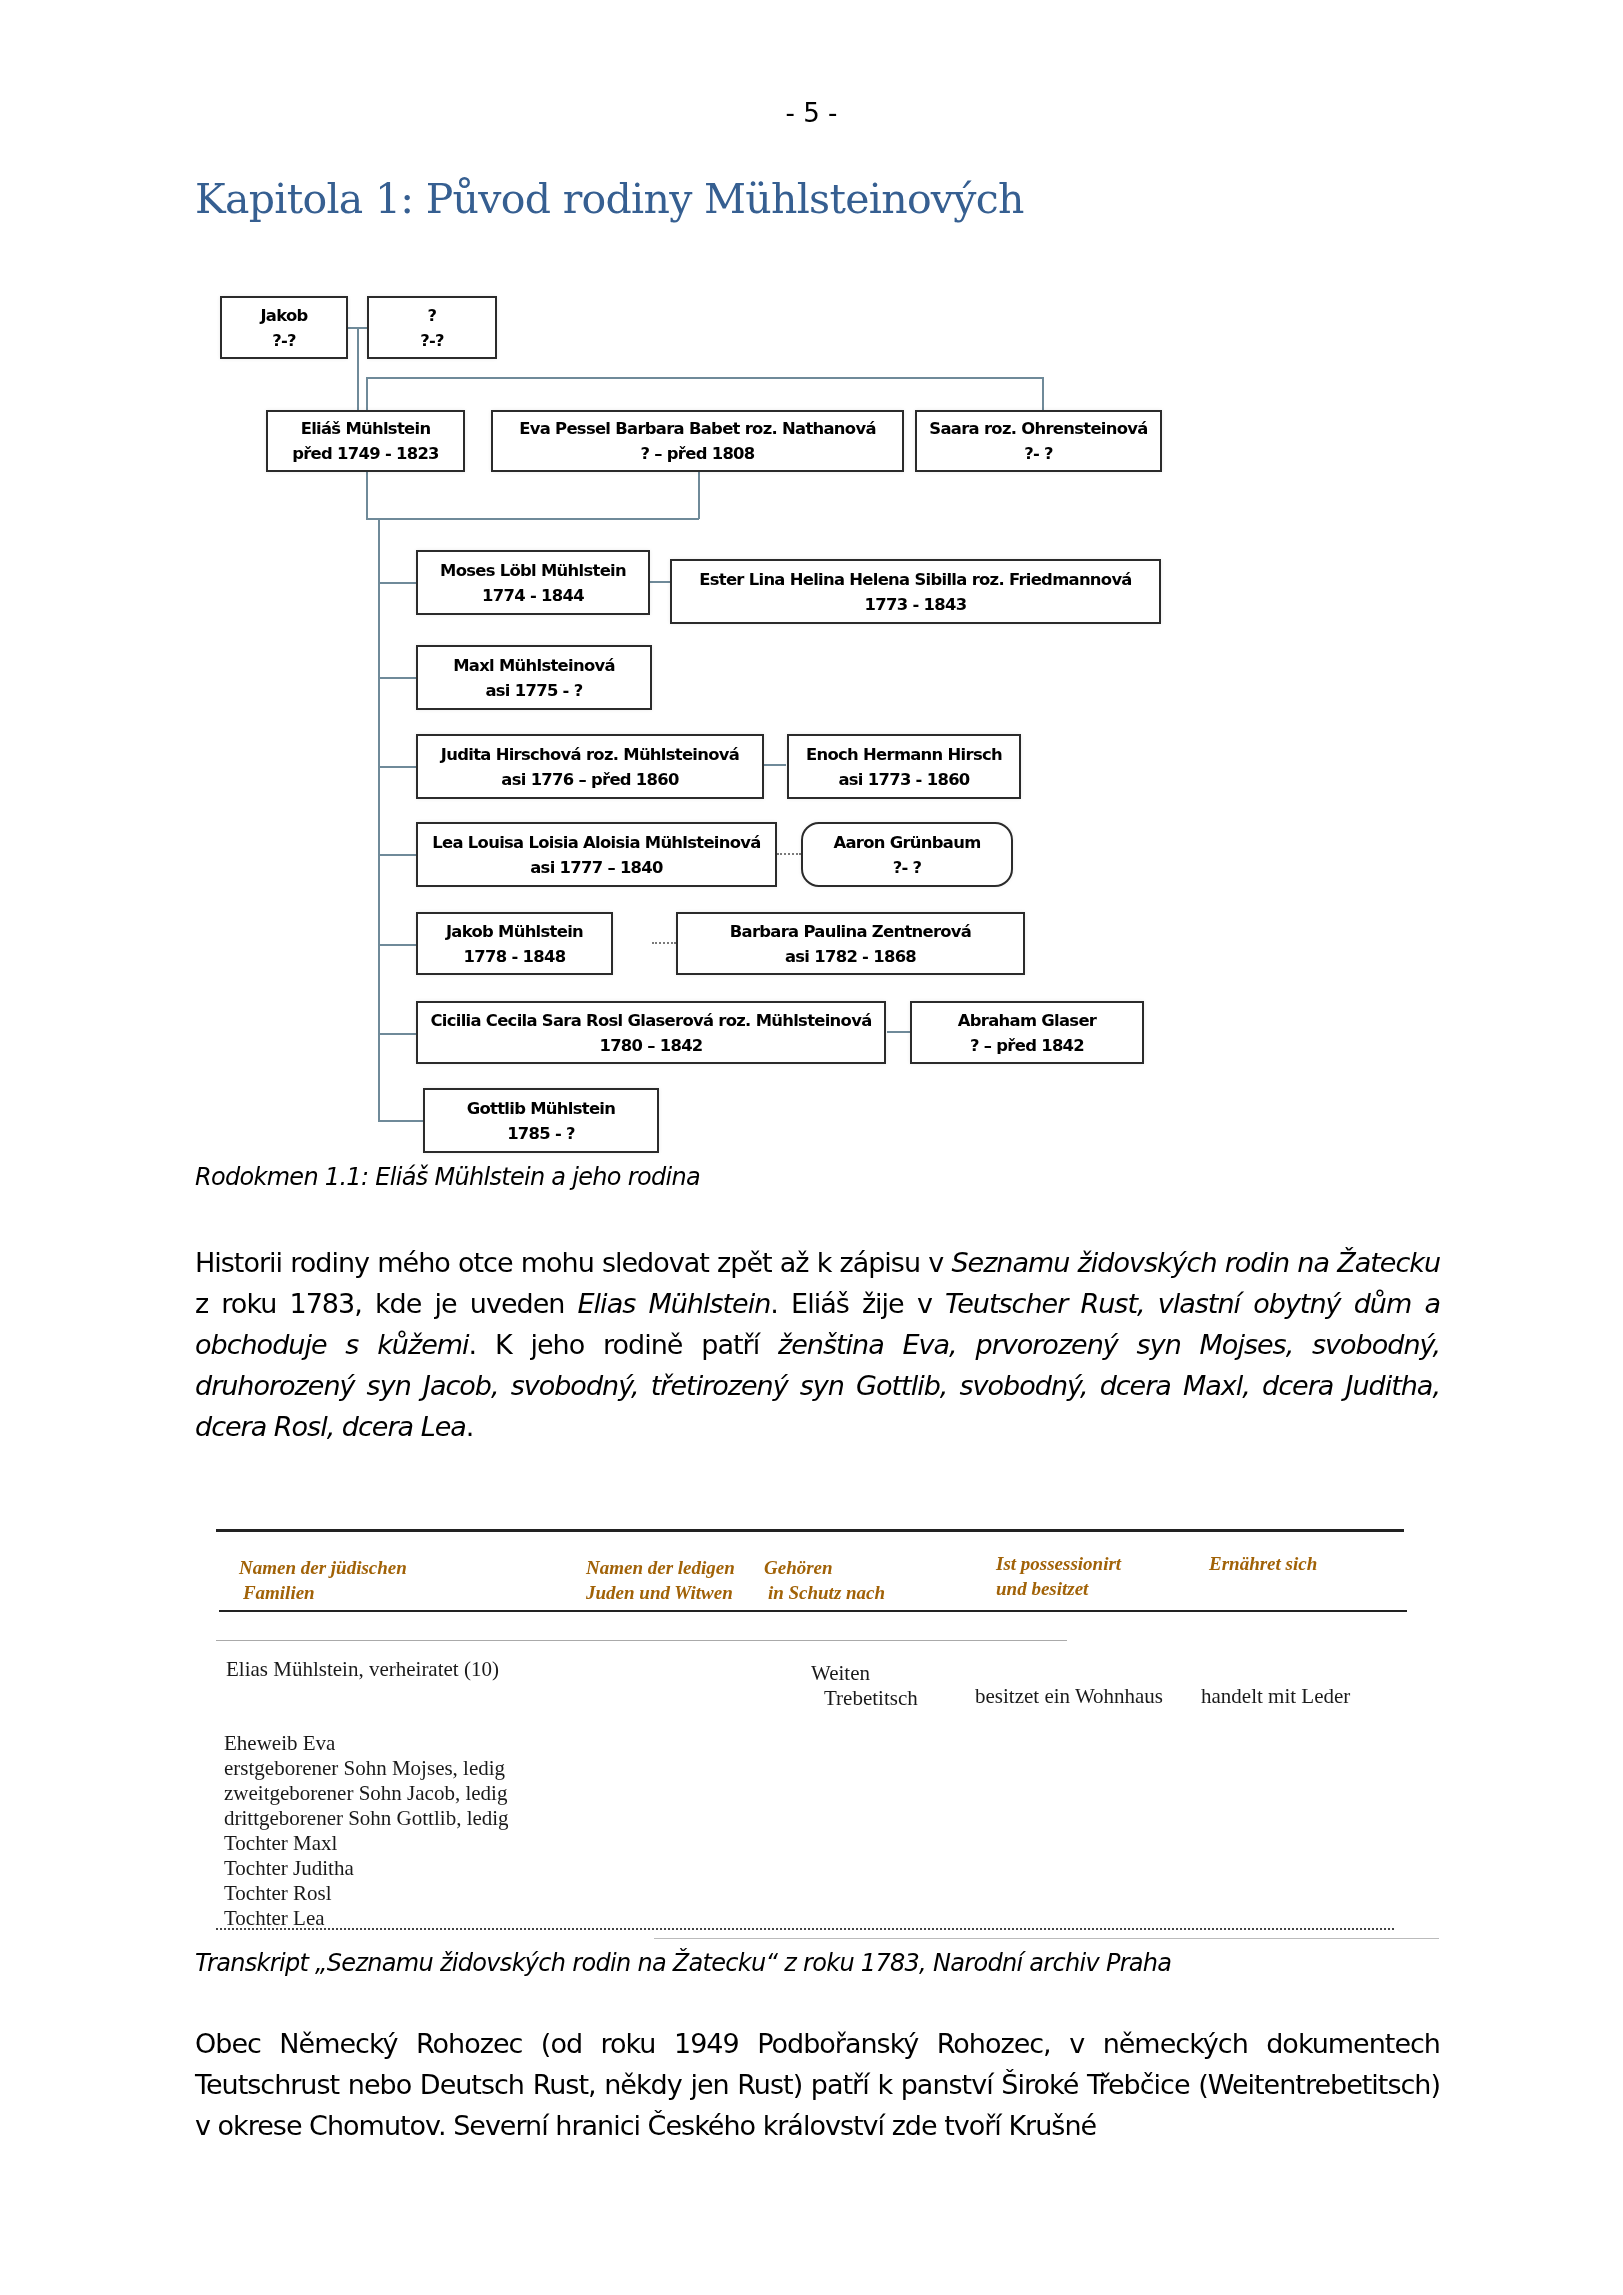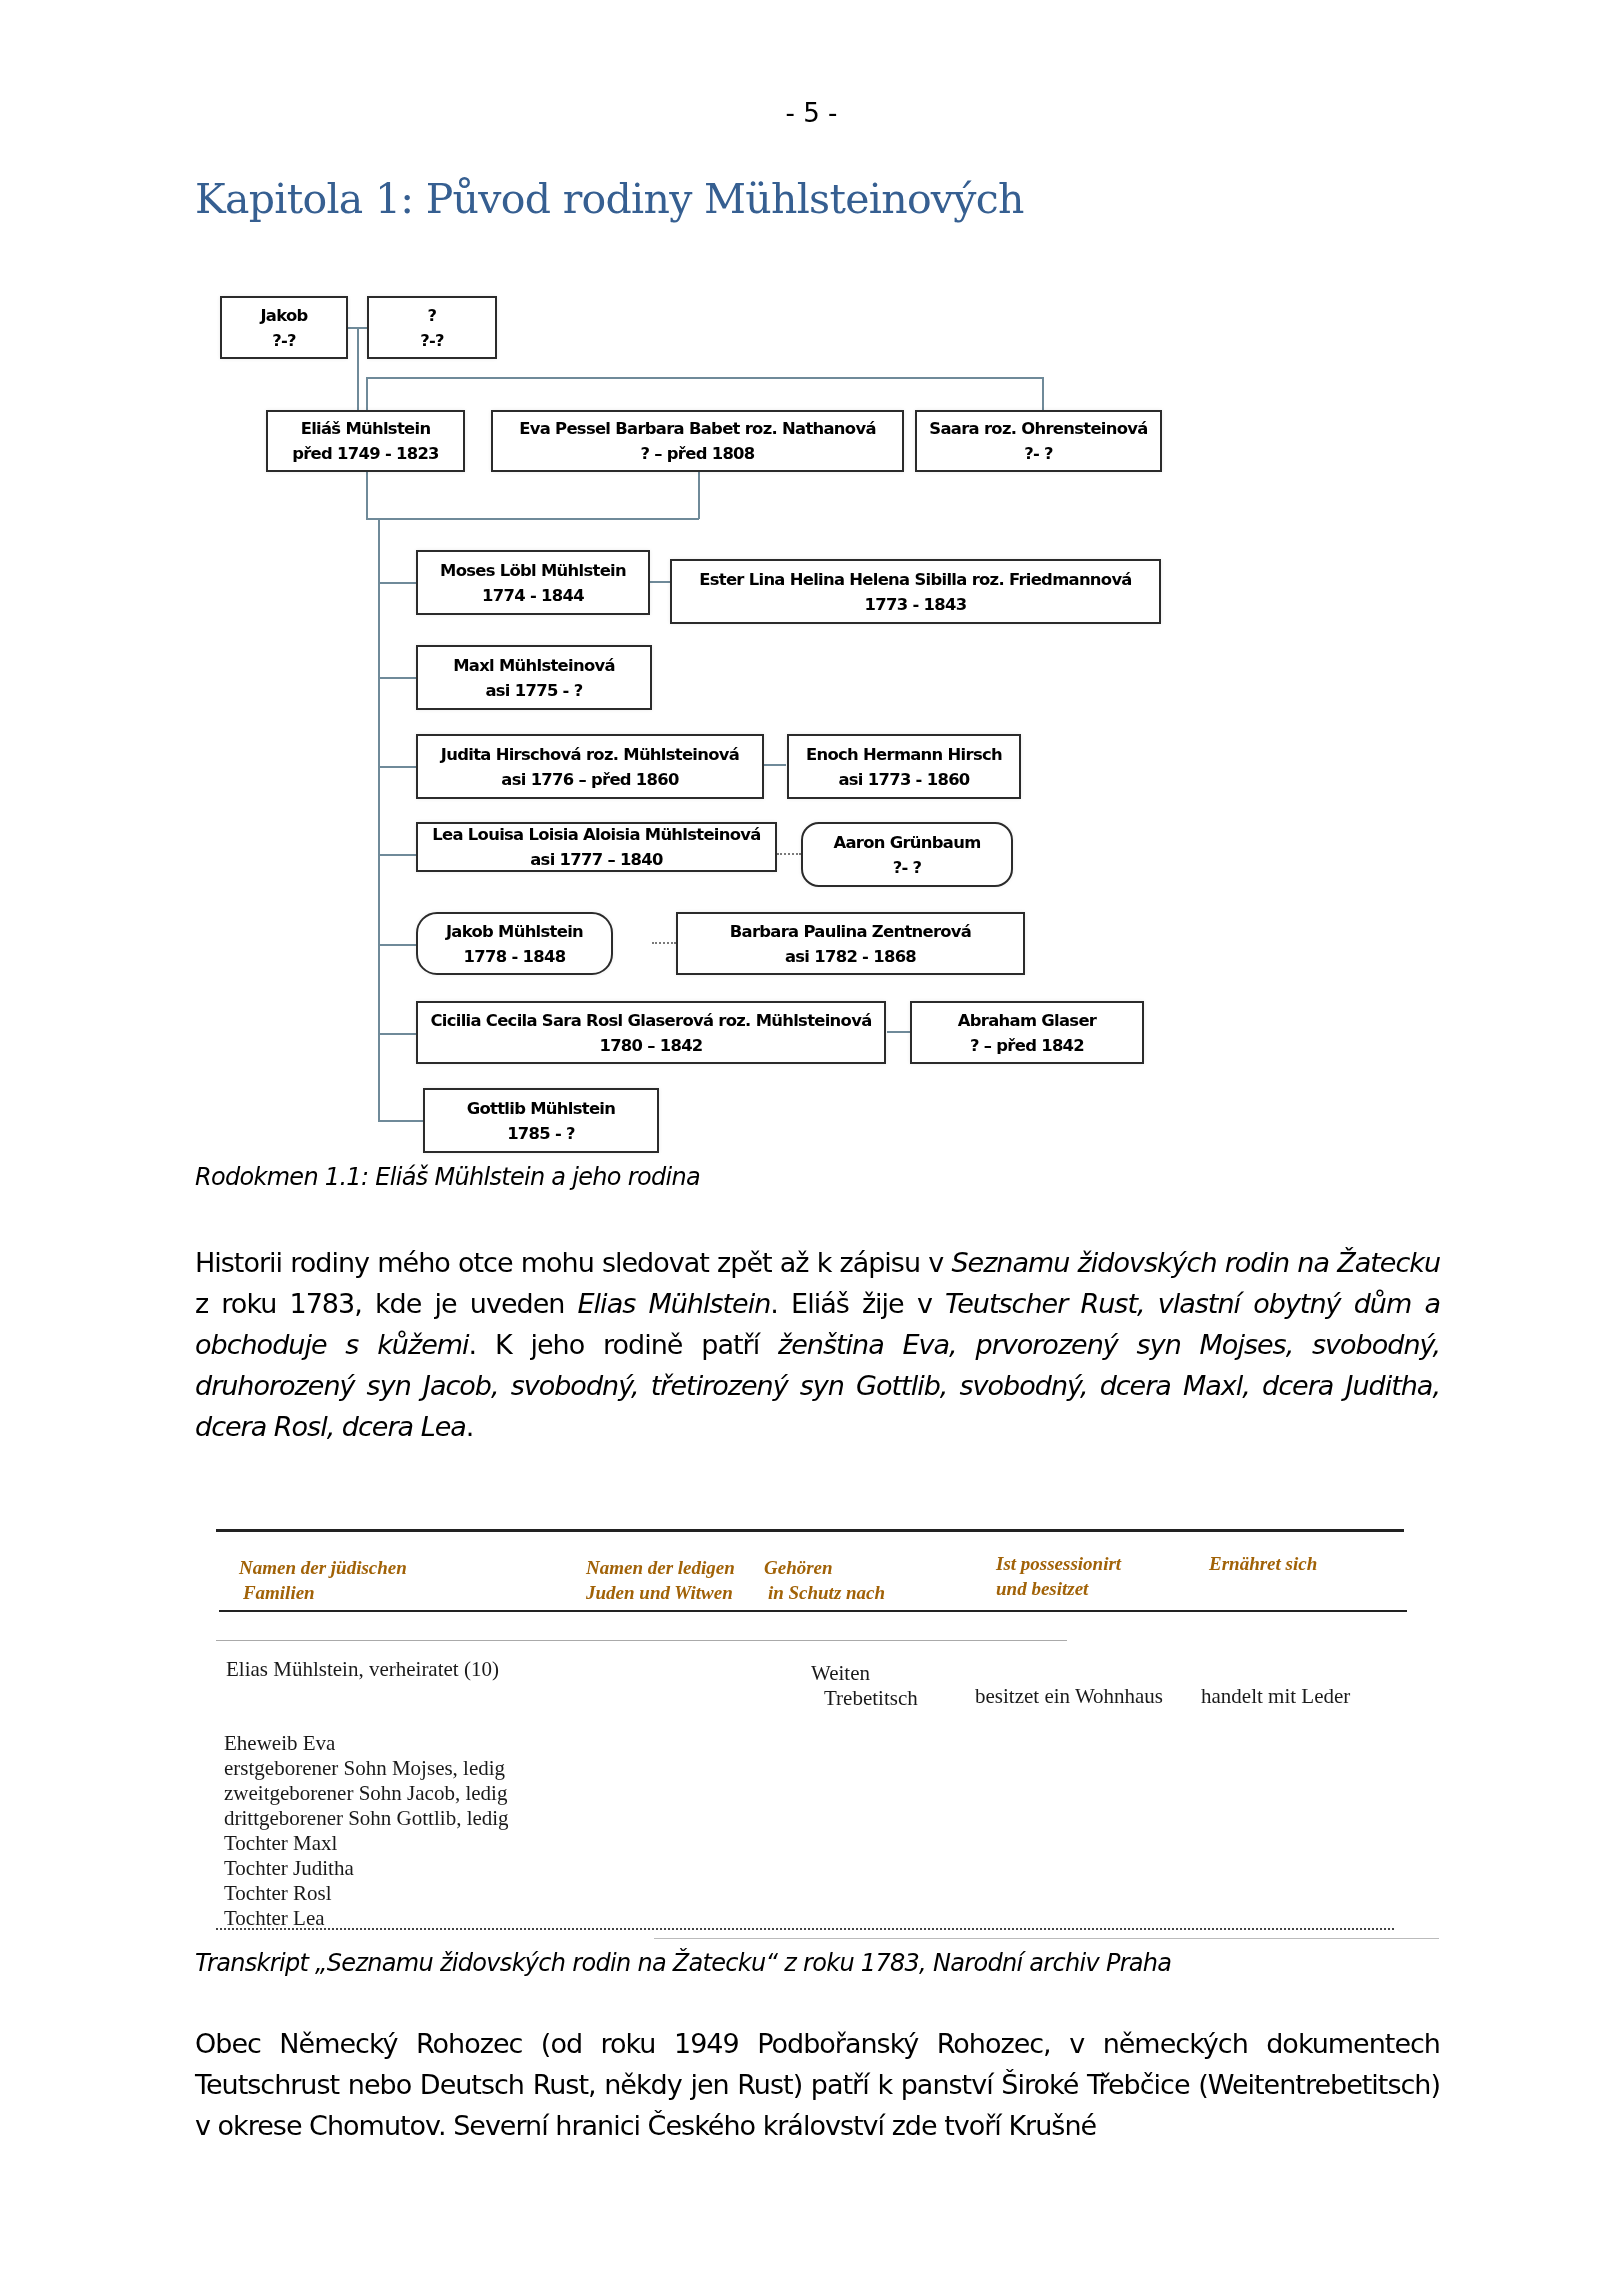--- a/index.html
+++ b/index.html
@@ -94,29 +94,29 @@
     <span>asi 1775 - ?</span>
   </div>
   <div class="box" style="left:416px;top:734px;width:348px;height:65px;">
     <span>Judita Hirschová roz. Mühlsteinová</span>
     <span>asi 1776 – před 1860</span>
   </div>
   <div class="box" style="left:787px;top:734px;width:234px;height:65px;">
     <span>Enoch Hermann Hirsch</span>
     <span>asi 1773 - 1860</span>
   </div>
-  <div class="box" style="left:416px;top:822px;width:361px;height:50px;">
+  <div class="box" style="left:416px;top:822px;width:361px;height:65px;">
     <span>Lea Louisa Loisia Aloisia Mühlsteinová</span>
     <span>asi 1777 – 1840</span>
   </div>
   <div class="box" style="left:801px;top:822px;width:212px;height:65px;border-radius:18px;">
     <span>Aaron Grünbaum</span>
     <span>?- ?</span>
   </div>
-  <div class="box" style="left:416px;top:912px;width:197px;height:63px;border-radius:21px;">
+  <div class="box" style="left:416px;top:912px;width:197px;height:63px;">
     <span>Jakob Mühlstein</span>
     <span>1778 - 1848</span>
   </div>
   <div class="box" style="left:676px;top:912px;width:349px;height:63px;">
     <span>Barbara Paulina Zentnerová</span>
     <span>asi 1782 - 1868</span>
   </div>
   <div class="box" style="left:416px;top:1001px;width:470px;height:63px;">
     <span>Cicilia Cecila Sara Rosl Glaserová roz. Mühlsteinová</span>
     <span>1780 – 1842</span>

